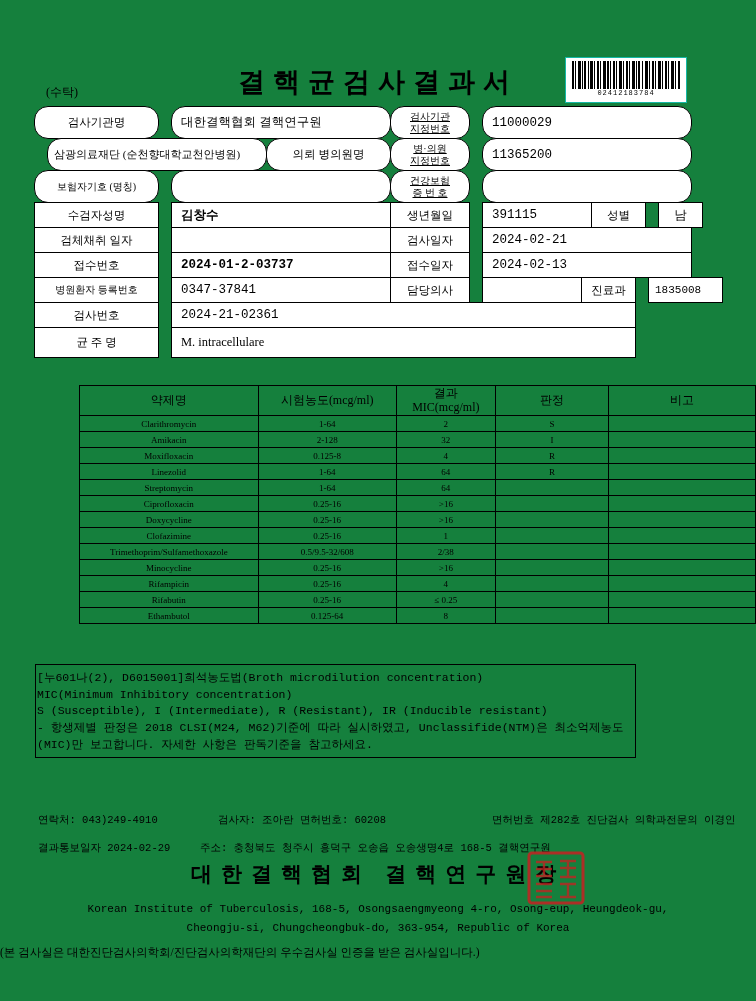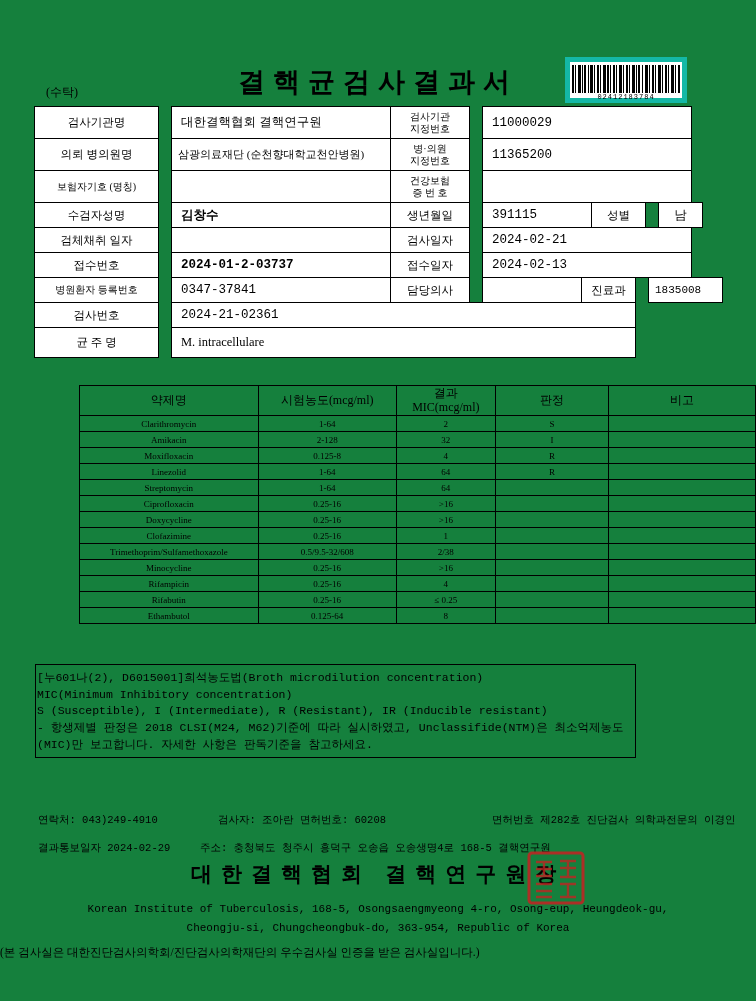--- a/index.html
+++ b/index.html
@@ -13,45 +13,45 @@
   .abs { position:absolute; }
 
   
   .consign { left:46px; top:84px; font-size:12px; }
   .doc-title {
     left:0; top:64px; width:100%; text-align:center;
     font-size:27px; font-weight:bold; letter-spacing:8px;
   }
   .barcode-box {
     left:565px; top:57px; width:122px; height:46px;
-    border:5px solid #14b8a6; background:#fff;
+    border:1px solid #14b8a6; background:#fff;
   }
   .barcode-bars { display:block; margin:3px auto 0 auto; }
   .barcode-num {
     display:block; text-align:center; font-family:"Liberation Mono", monospace;
     font-size:7px; letter-spacing:1px; line-height:8px;
   }
 
   
   .info-table { left:35px; top:107px; }
   .irow { display:flex; }
   .cell {
     border:1px solid #000; margin:-1px 0 0 -1px;
     display:flex; align-items:center; background:#fff;
   }
   .lbl { justify-content:center; text-align:center; font-size:11.5px; }
   .lbl-sm { font-size:10px; }
   .lbl2 { justify-content:center; text-align:center; font-size:10px;
-          white-space:pre-line; line-height:1.15; }
+          white-space:pre-line; line-height:1.15;text-decoration:underline; }
   .val { padding-left:9px; font-size:12.5px; font-family:"Liberation Mono", monospace;margin-left:12px; }
   .val-serif { font-family:"Liberation Serif", serif; }
   .val-sm { font-size:11px; padding-left:6px; }
   .bold { font-weight:bold; }
   .ctr { justify-content:center; padding-left:0; }
-  .h33 { height:33px; } .h26 { height:26px; } .h31 { height:31px; }
+  .h33 { height:33px;border-radius:14px; } .h26 { height:26px; } .h31 { height:31px; }
   .w125{width:125px} .w220{width:220px} .w80{width:80px} .w210{width:210px}
   .w110{width:110px} .w100{width:100px} .w55{width:55px} .w45{width:45px}
   .w75{width:75px} .w510{width:465px}
 
   
   .drug-table-wrap { left:35px; top:385px; }
   table.drug { border-collapse:collapse; table-layout:fixed;margin-left:44px; }
   table.drug th, table.drug td { border:1px solid #000; padding:0; }
   table.drug th {
     height:30px; font-size:12px; font-weight:normal; text-align:center;
@@ -139,22 +139,22 @@
 
   <div class="abs info-table">
     <div class="irow">
       <div class="cell lbl h33 w125">검사기관명</div>
       <div class="cell val val-serif h33 w220">대한결핵협회 결핵연구원</div>
       <div class="cell lbl2 h33 w80">검사기관
 지정번호</div>
       <div class="cell val h33 w210">11000029</div>
     </div>
     <div class="irow">
+      <div class="cell val val-serif val-sm h33 w220">삼광의료재단 (순천향대학교천안병원)</div>
       <div class="cell lbl h33 w125">의뢰 병의원명</div>
-      <div class="cell val val-serif val-sm h33 w220">삼광의료재단 (순천향대학교천안병원)</div>
       <div class="cell lbl2 h33 w80">병·의원
 지정번호</div>
       <div class="cell val h33 w210">11365200</div>
     </div>
     <div class="irow">
       <div class="cell lbl lbl-sm h33 w125">보험자기호 (명칭)</div>
       <div class="cell val h33 w220"></div>
       <div class="cell lbl2 h33 w80">건강보험
 증 번 호</div>
       <div class="cell val h33 w210"></div>

